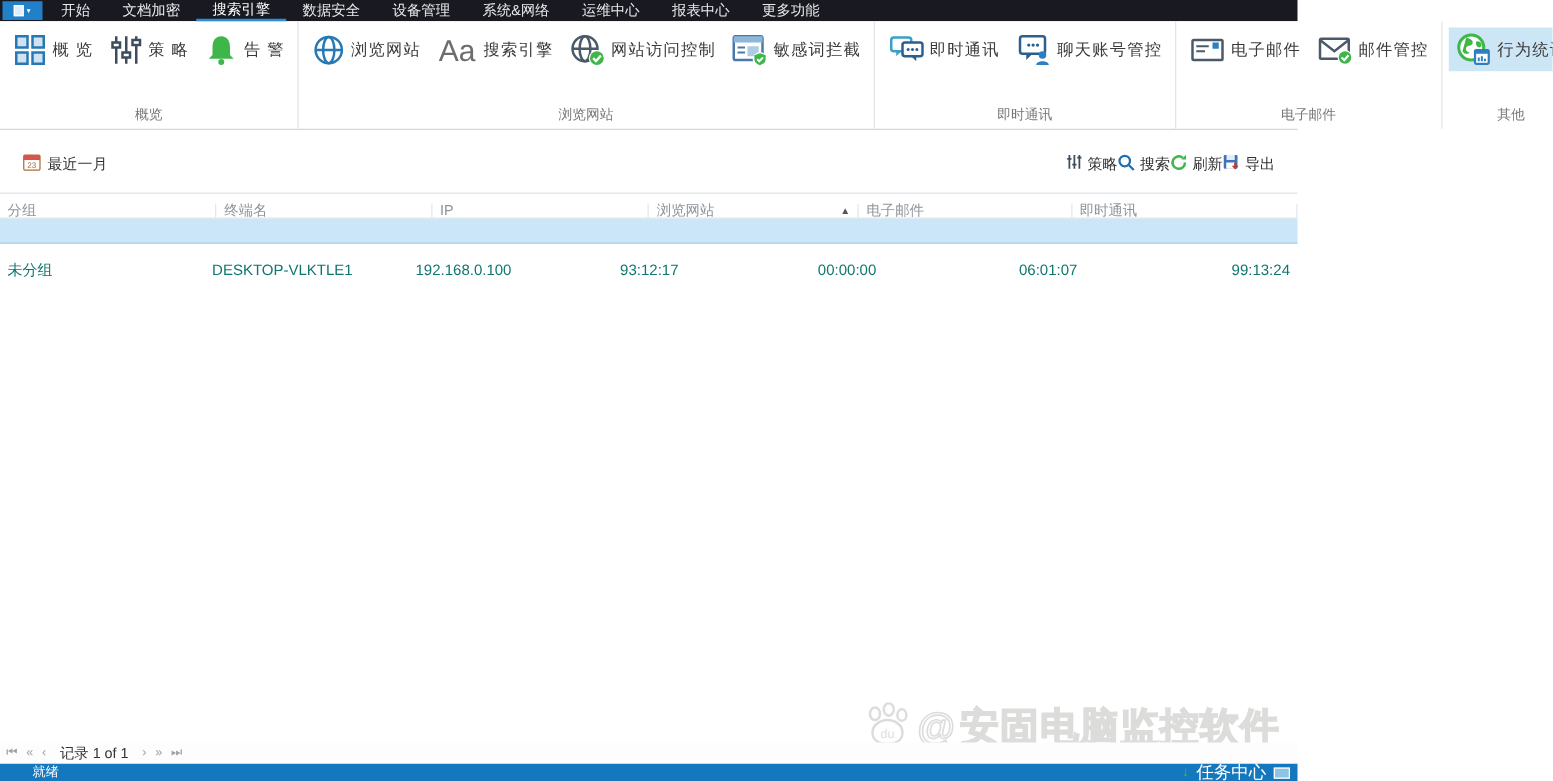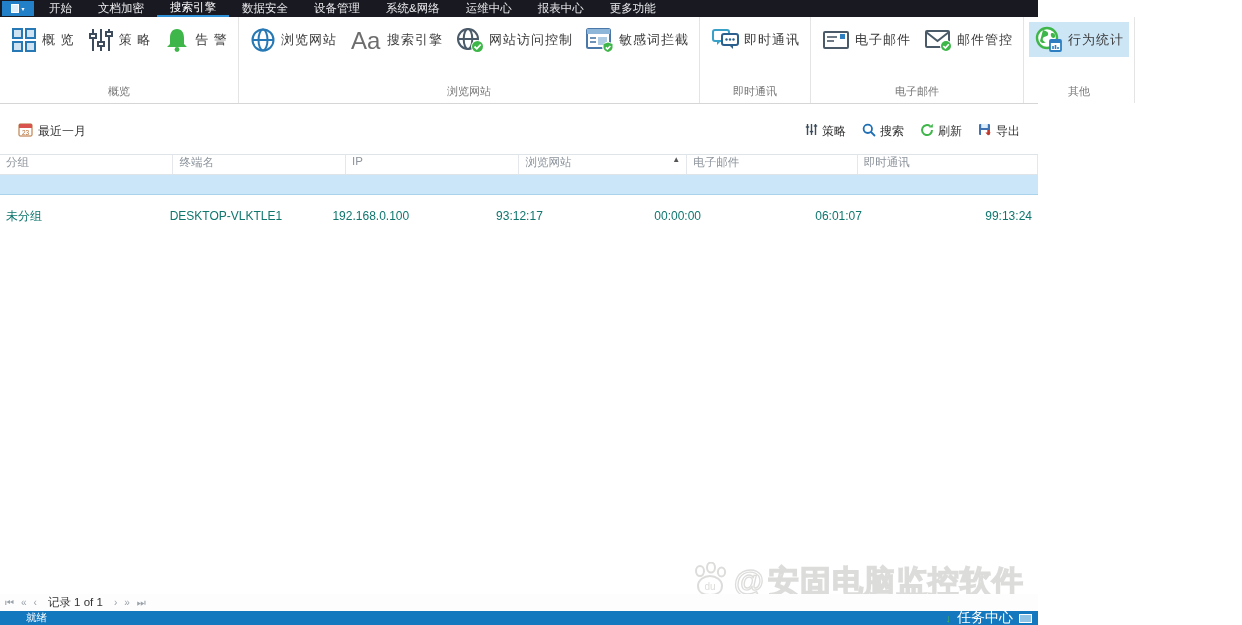--- a/index.html
+++ b/index.html
@@ -23,27 +23,27 @@
   .rbtn { display:flex; flex-direction:row; align-items:center; gap:4px; padding:4px 5px 3px 5px; cursor:pointer; min-width:40px; }
   .rbtn.active { background:#cde6f6; }
   .rbtn .rlabel { font-size:13px; color:#3a3a3a; white-space:nowrap; letter-spacing:1px; }
   .rbtn svg { display:block; }
   .glabel { text-align:center; font-size:11px; color:#777; padding:3px 0 4px 0; }
 
   
   .filterbar { display:flex; align-items:center; height:30px; margin-top:12px; padding:0 18px; }
   .daterange { display:flex; align-items:center; gap:5px; font-size:12px; color:#333; cursor:pointer; }
   .spacer { flex:1; }
-  .actions { display:flex; align-items:center; gap:16px; }
+  .actions { display:flex; align-items:center; }
   .actbtn { display:flex; align-items:center; gap:4px; font-size:12px; color:#333; cursor:pointer; }
 
   
   .grid { margin-top:8px; }
   .ghead { display:flex; height:21px; border-top:1px solid #dfe4e8; border-bottom:1px solid #dfe4e8; }
-  .hcell { display:flex; font-size:11.5px; color:#8d949c; padding:0 6px; border-right:1px solid #e4e8ec; position:relative; cursor:pointer; }
+  .hcell { display:flex; align-items:center; font-size:11.5px; color:#8d949c; padding:0 6px; border-right:1px solid #e4e8ec; position:relative; cursor:pointer;margin-top:8px; }
   .hcell .sort { margin-left:auto; font-size:8px; color:#555; }
   .grow { display:flex; height:20px; background:#cbe6f8; border-bottom:1px solid #aad2ea; cursor:pointer; }
   .rcell { display:flex; align-items:center; font-size:12px; color:#0f766e; padding:0 6px;margin-top:41px; }
   .c0{width:178px}.c1{width:177px}.c2{width:178px}.c3{width:172px}.c4{width:175px}.c5{width:185px}.c6{flex:1}
 
   
   .pager { position:absolute; left:0; right:0; bottom:14px; height:17px; display:flex; align-items:center; padding-left:5px; gap:7px; background:#fdfdfd; }
   .pgbtn { color:#9aa2aa; font-size:10px; cursor:pointer; line-height:1; }
   .pgtext { font-size:11.5px; color:#333; margin:0 4px;text-align:center; }
 
@@ -192,20 +192,36 @@
                 <rect x="12" y="8" width="16" height="11" rx="2" fill="#fff" stroke="#2b5f8e" stroke-width="2"></rect>
                 <path d="M23 19 L23 23 L19 19" fill="#2b5f8e"></path>
                 <g fill="#2b5f8e">
                   <circle cx="16.5" cy="13.5" r="1.2"></circle>
                   <circle cx="20" cy="13.5" r="1.2"></circle>
                   <circle cx="23.5" cy="13.5" r="1.2"></circle>
                 </g>
               </svg>
           </span>
           <span class="rlabel">即时通讯</span>
+        </div>
+        <div class="rbtn">
+          <span>
+            <svg width="30" height="28" viewBox="0 0 30 28" fill="none">
+                <rect x="4" y="3" width="20" height="14" rx="2" stroke="#2b5f8e" stroke-width="2"></rect>
+                <path d="M9 17 L9 22 L14 17" fill="#2b5f8e"></path>
+                <g fill="#2b5f8e">
+                  <circle cx="11" cy="10" r="1.3"></circle>
+                  <circle cx="14.5" cy="10" r="1.3"></circle>
+                  <circle cx="18" cy="10" r="1.3"></circle>
+                </g>
+                <circle cx="22" cy="18" r="3" fill="#2e7fc1"></circle>
+                <path d="M17 26 c0 -4 10 -4 10 0 Z" fill="#2e7fc1"></path>
+              </svg>
+          </span>
+          <span class="rlabel">聊天账号管控</span>
         </div>
       </div>
       <div class="glabel">即时通讯</div>
     </div>
 
     <div class="rgroup">
       <div class="rbuttons">
         <div class="rbtn">
           <span>
             <svg width="30" height="28" viewBox="0 0 30 28" fill="none">

